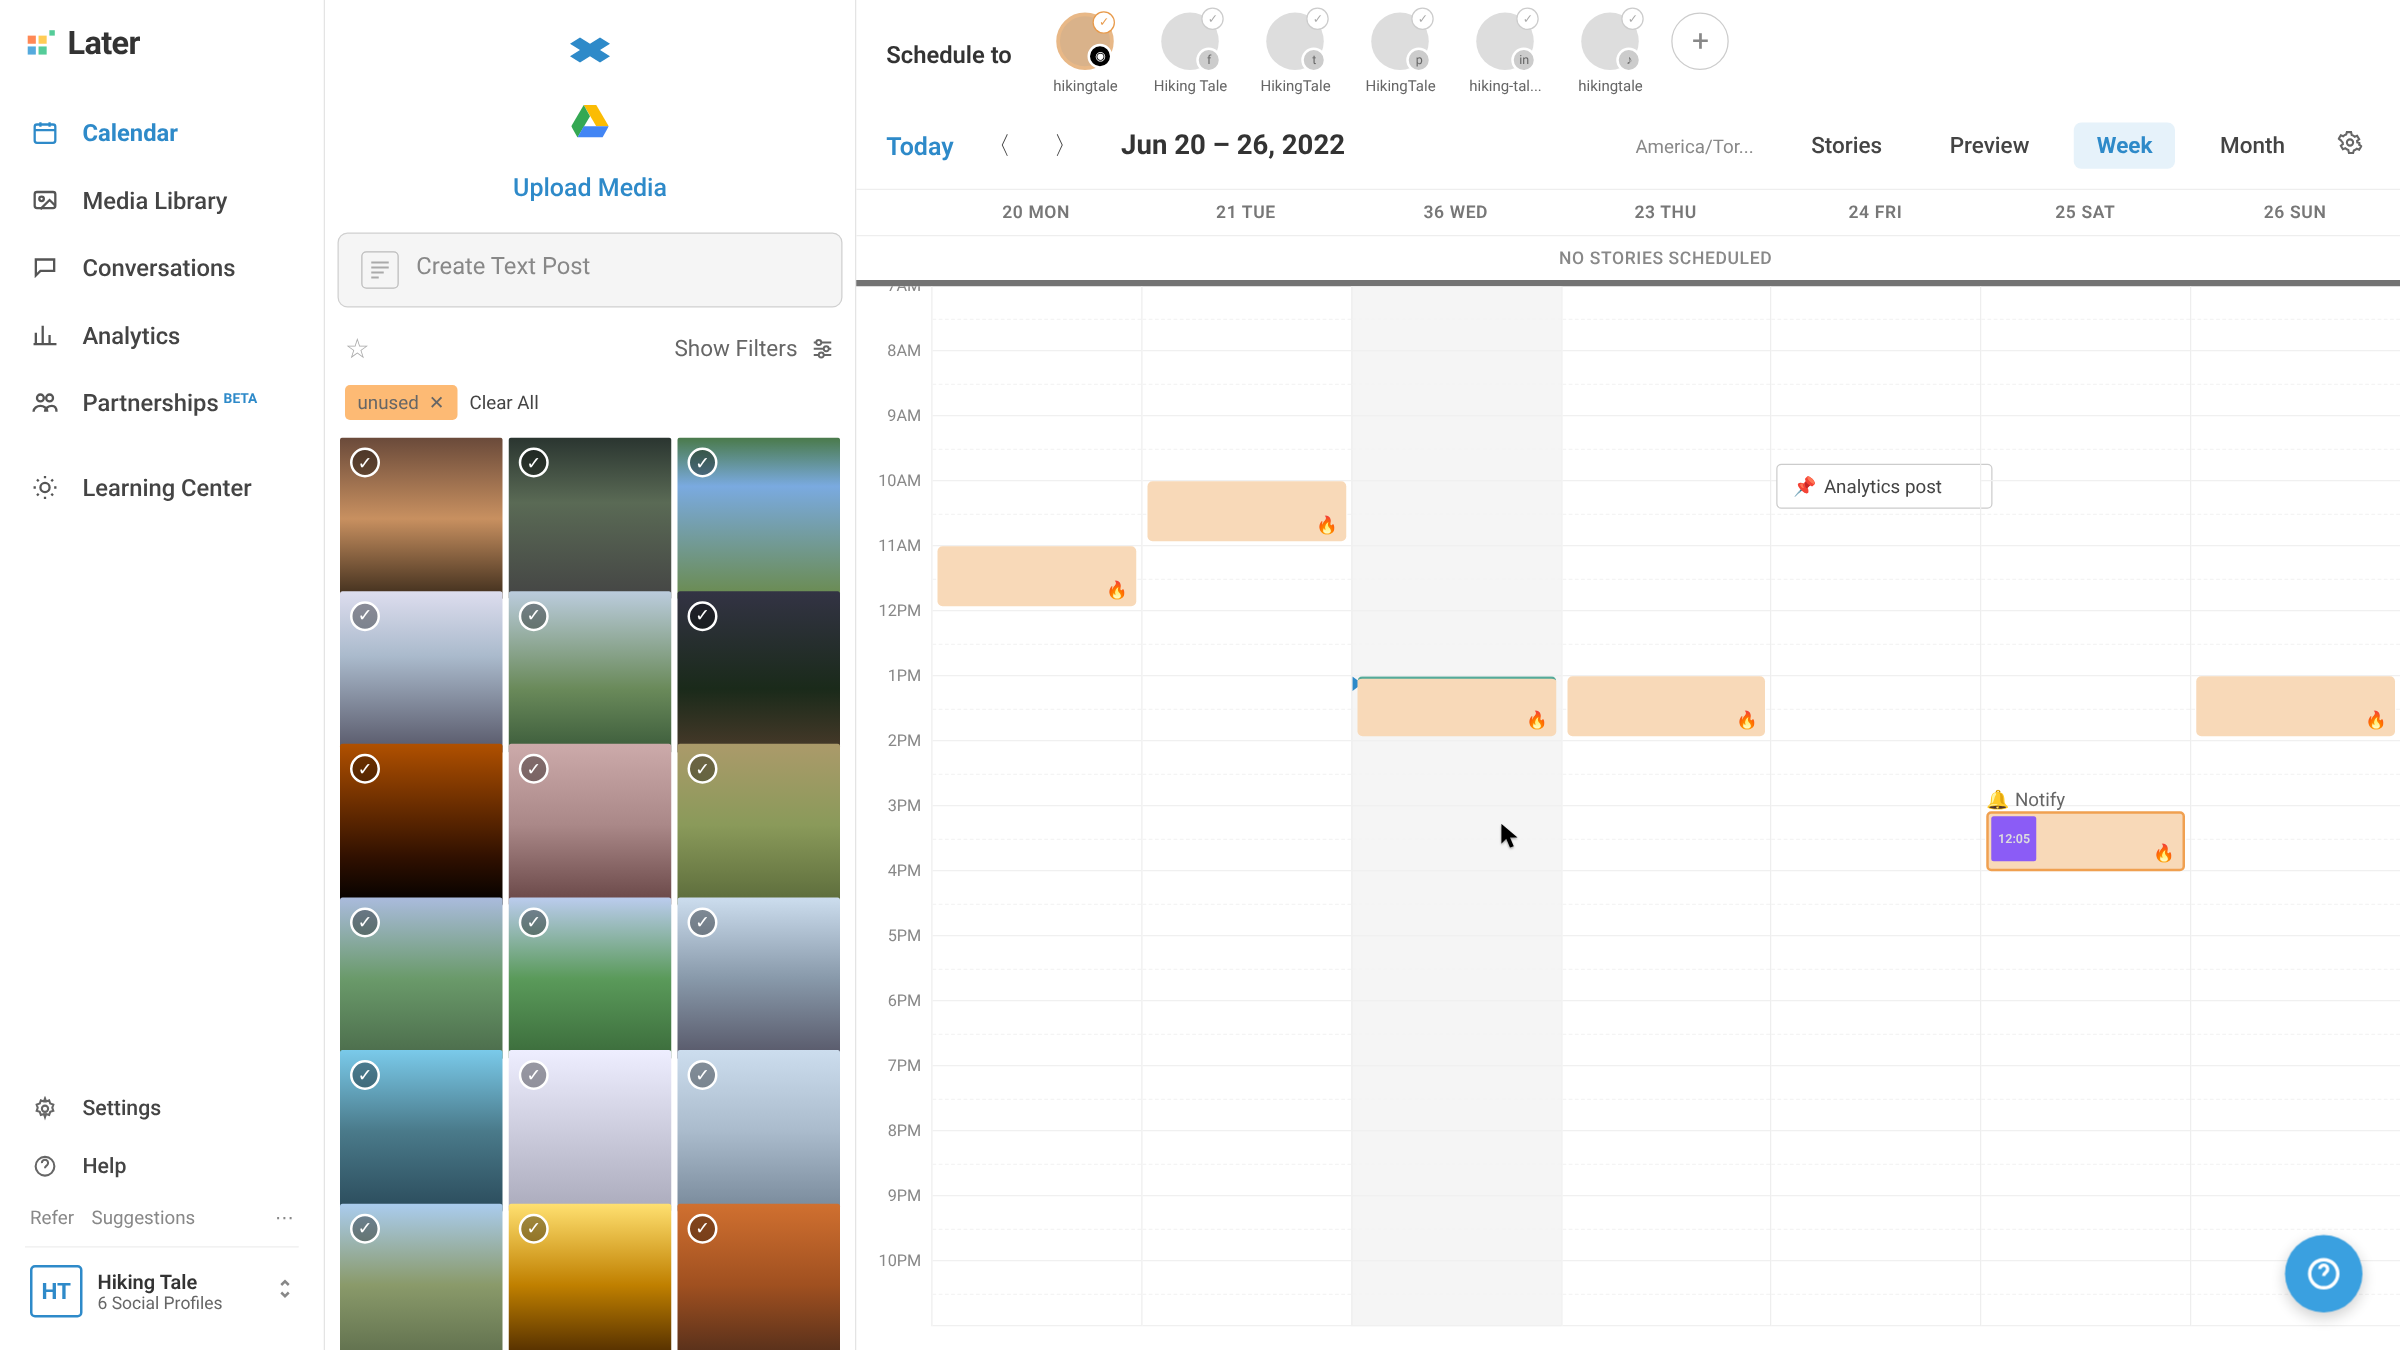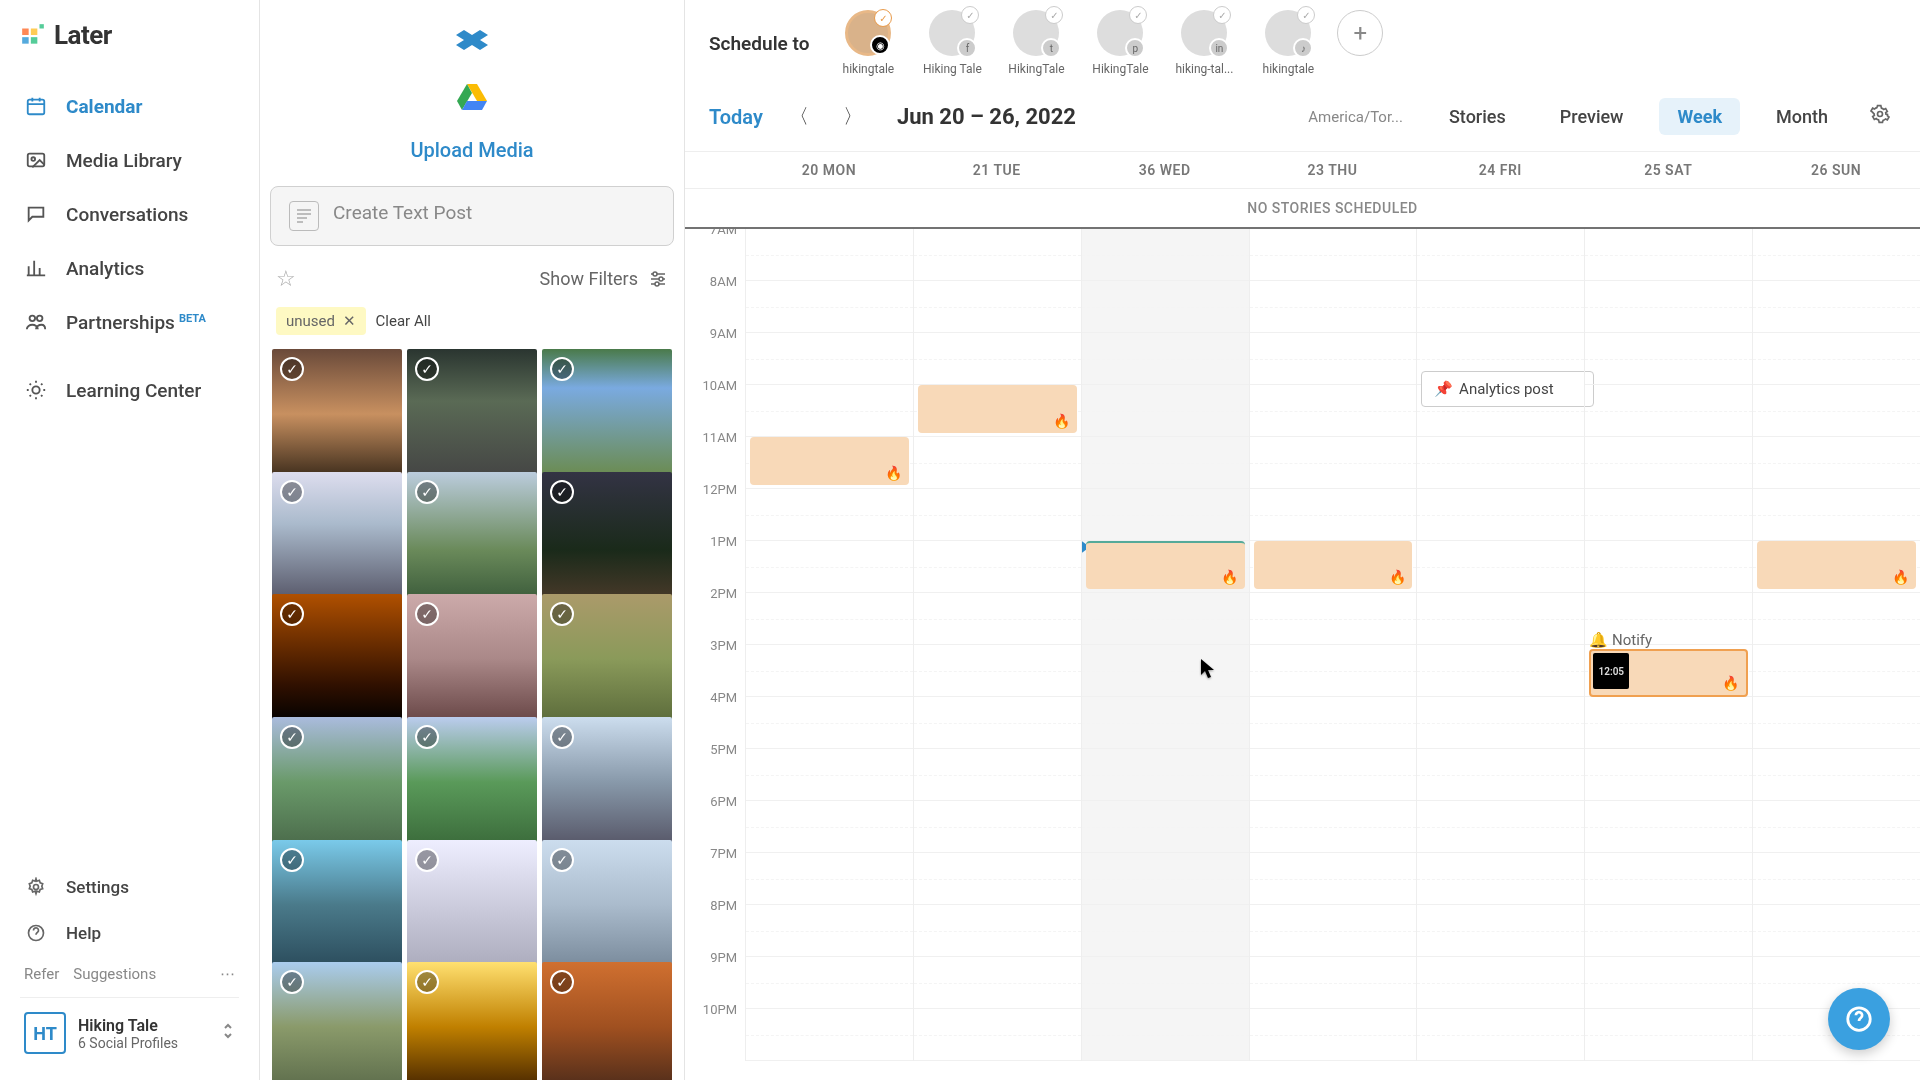--- a/index.html
+++ b/index.html
@@ -30,21 +30,21 @@
 
 .media-panel { width: 425px; border-right: 1px solid #e4e4e4; display: flex; flex-direction: column; padding: 18px 10px 0; }
 .upload-row { display: flex; align-items: center; justify-content: flex-end; gap: 24px; padding: 10px 0 24px; flex-direction: column; }
 .upload-text { color: #2e8ac9; font-size: 20px; font-weight: 500; }
 .text-post-btn { border: 1px solid #d0d0d0; background: #f5f5f5; border-radius: 8px; padding: 14px 18px; display: flex; align-items: flex-start; gap: 14px; color: #888; font-size: 19px; width: 100%; cursor: pointer; }
 .text-post-icon { width: 30px; height: 30px; border: 1px solid #bbb; border-radius: 4px; display: flex; align-items: center; justify-content: center; }
 .filter-row { display: flex; align-items: center; justify-content: space-between; padding: 20px 6px 16px; }
 .star { font-size: 22px; color: #aaa; }
 .show-filters { display: flex; align-items: center; gap: 10px; color: #666; font-size: 18px; }
 .chips { display: flex; align-items: center; gap: 10px; padding: 0 6px 14px; font-size: 15px; }
-.chip { background: #fef9c3; border-radius: 4px; padding: 5px 10px; display: flex; align-items: center; gap: 8px; color: #666; }
+.chip { background: #fdba74; border-radius: 4px; padding: 5px 10px; display: flex; align-items: center; gap: 8px; color: #666; }
 .chip-x { cursor: pointer; }
 .clear-all { color: #444; cursor: pointer; }
 .grid { display: grid; grid-template-columns: repeat(3, 1fr); gap: 5px; padding: 0 2px; overflow: hidden; flex: 1; }
 .thumb { position: relative; aspect-ratio: 1; background: #555; border-radius: 2px; overflow: hidden; }
 .thumb .check { position: absolute; top: 8px; left: 8px; width: 24px; height: 24px; border-radius: 50%; background: rgba(0,0,0,0.35); border: 2px solid #fff; display: flex; align-items: center; justify-content: center; color: #fff; font-size: 14px; }
 
 
 .main { flex: 1; display: flex; flex-direction: column; }
 .schedule-bar { display: flex; align-items: center; padding: 10px 24px 6px; gap: 20px; }
 .schedule-label { font-size: 19px; font-weight: 600; color: #333; margin-right: 4px; }
@@ -64,36 +64,36 @@
 .date-range { font-size: 22px; font-weight: 700; color: #333; margin-left: 8px; }
 .toolbar-spacer { flex: 1; }
 .tz { font-size: 15px; color: #888; margin-right: 10px; max-width: 110px; overflow: hidden; white-space: nowrap; text-overflow: ellipsis; }
 .view-btn { font-size: 18px; color: #444; padding: 8px 18px; border-radius: 6px; cursor: pointer; font-weight: 500; }
 .view-btn.active { background: #e6f2fa; color: #2e8ac9; font-weight: 700; }
 .gear { font-size: 20px; color: #666; cursor: pointer; padding: 6px; }
 
 .day-headers { display: grid; grid-template-columns: 60px repeat(7, 1fr); border-bottom: 1px solid #eee; }
 .day-header { padding: 10px 0; text-align: center; font-size: 14px; font-weight: 600; color: #777; letter-spacing: 0.5px; }
 
-.stories-row { display: grid; grid-template-columns: 60px 1fr; border-bottom: 2px solid #737373; height: 40px; align-items: center; }
+.stories-row { display: grid; grid-template-columns: 60px 1fr; border-bottom: 5px solid #737373; height: 40px; align-items: center; }
 .stories-msg { text-align: center; font-size: 14px; color: #888; letter-spacing: 0.5px; font-weight: 500; }
 
 .cal-body { flex: 1; overflow: hidden; position: relative; }
 .cal-grid { display: grid; grid-template-columns: 60px repeat(7, 1fr); position: relative; }
 .time-col { }
 .time-label { height: 52px; font-size: 13px; color: #888; text-align: right; padding-right: 8px; position: relative; top: -7px; }
 .day-col { border-left: 1px solid #eee; position: relative; }
 .day-col.today { background: #f5f5f5; }
 .hour-line { height: 52px; border-bottom: 1px solid #f0f0f0; position: relative; }
 .hour-line::after { content:''; position:absolute; top:26px; left:0; right:0; border-bottom:1px dashed #f4f4f4; }
 
 .event { position: absolute; background: #f8d9b8; border-radius: 4px; left: 4px; right: 4px; height: 48px; display: flex; align-items: flex-end; justify-content: flex-end; padding: 4px 6px; }
 .event .flame { font-size: 14px; }
 .event.drag { border: 2px solid #f0a050; background: #f8d9b8; }
-.event.drag .mini { position:absolute; left:2px; top:2px; width:36px; height:36px; background:#000000; border-radius:2px; display:flex;align-items:center;justify-content:center;color:#ddd;font-size:10px;font-weight:600; }
+.event.drag .mini { position:absolute; left:2px; top:2px; width:36px; height:36px; background:#8b5cf6; border-radius:2px; display:flex;align-items:center;justify-content:center;color:#ddd;font-size:10px;font-weight:600; }
 .pin-note { position: absolute; background: #fff; border: 1px solid #ccc; border-radius: 4px; padding: 8px 12px; font-size: 15px; color: #444; display:flex; align-items:center; gap:6px; left: 4px; right: -10px; }
 .notify-label { position:absolute; font-size:15px; color:#666; display:flex; align-items:center; gap:4px; left: 4px; }
 
 .now-marker { position:absolute; left:0; width:8px; height:12px; background:#2e8ac9; clip-path: polygon(0 0, 100% 50%, 0 100%); }
 
 
 .help-fab { position: fixed; right: 30px; bottom: 30px; width: 62px; height: 62px; border-radius: 50%; background: #3aa0e0; display:flex; align-items:center; justify-content:center; color:#fff; font-size:28px; box-shadow: 0 4px 12px rgba(0,0,0,0.2); cursor:pointer; }
 
 
 .cursor { position:absolute; width:14px; height:20px; pointer-events:none; z-index:100; }

